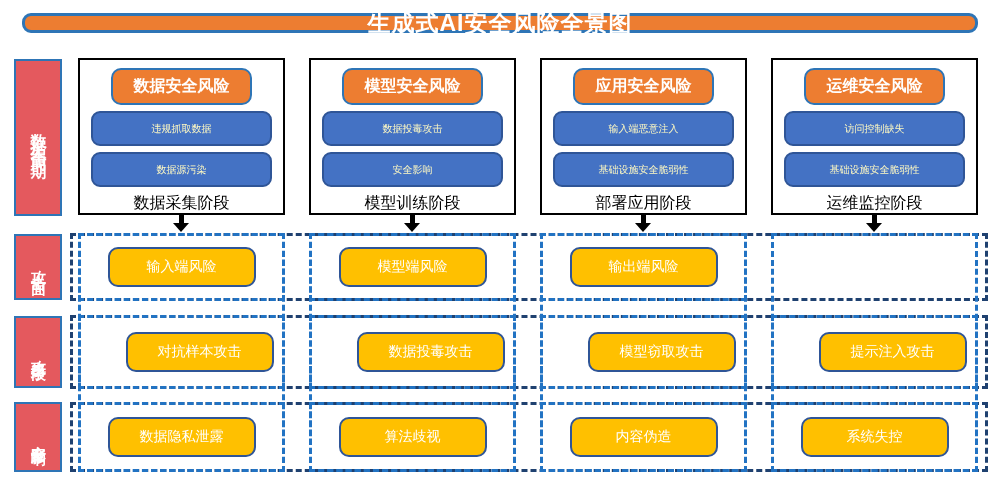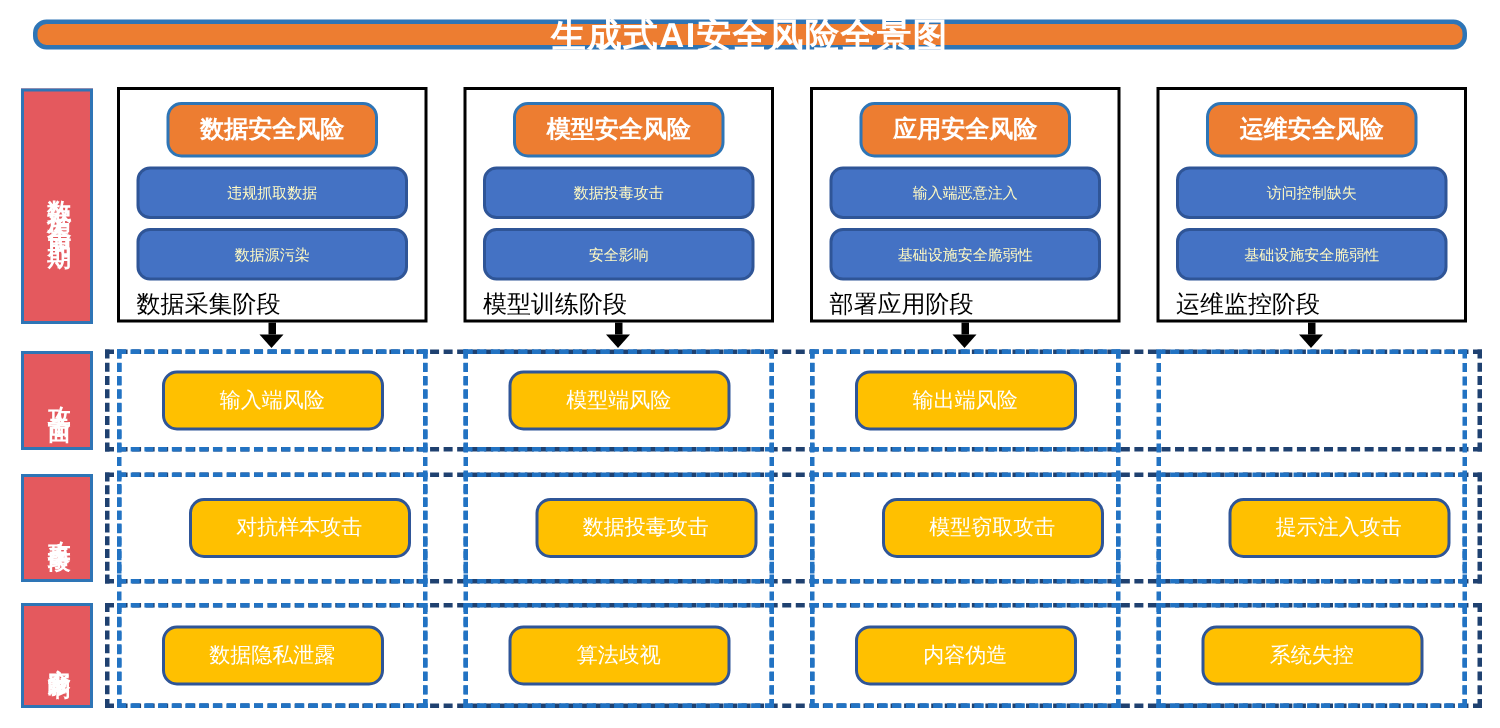--- a/index.html
+++ b/index.html
@@ -41,21 +41,21 @@
     color:#fff;font-weight:bold;font-size:16px;
     display:flex;align-items:center;justify-content:center;
   }
   .risk-item{
     box-sizing:border-box;height:35px;flex:0 0 auto;
     background:#4472C4;border:2px solid #2F5597;border-radius:9px;
     color:#fef9c3;font-size:10px;
     display:flex;align-items:center;justify-content:center;white-space:nowrap;font-family:Liberation Serif, serif;
   }
   .stage-name{
-    margin-top:auto;font-size:16px;color:#000;padding-bottom:17px;
+    margin-top:auto;text-align:center;font-size:16px;color:#000;padding-bottom:17px;
   }
   
   .down-arrow{position:absolute;top:215px;width:16px;height:17px;
     display:flex;flex-direction:column;align-items:center;}
   .down-arrow .shaft{width:5px;height:8px;background:#000;}
   .down-arrow .head{width:0;height:0;border-left:8px solid transparent;
     border-right:8px solid transparent;border-top:9px solid #000;}
   .ax0{left:173px;}.ax1{left:404px;}.ax2{left:635px;}.ax3{left:866px;}
   
   .navy-row{

